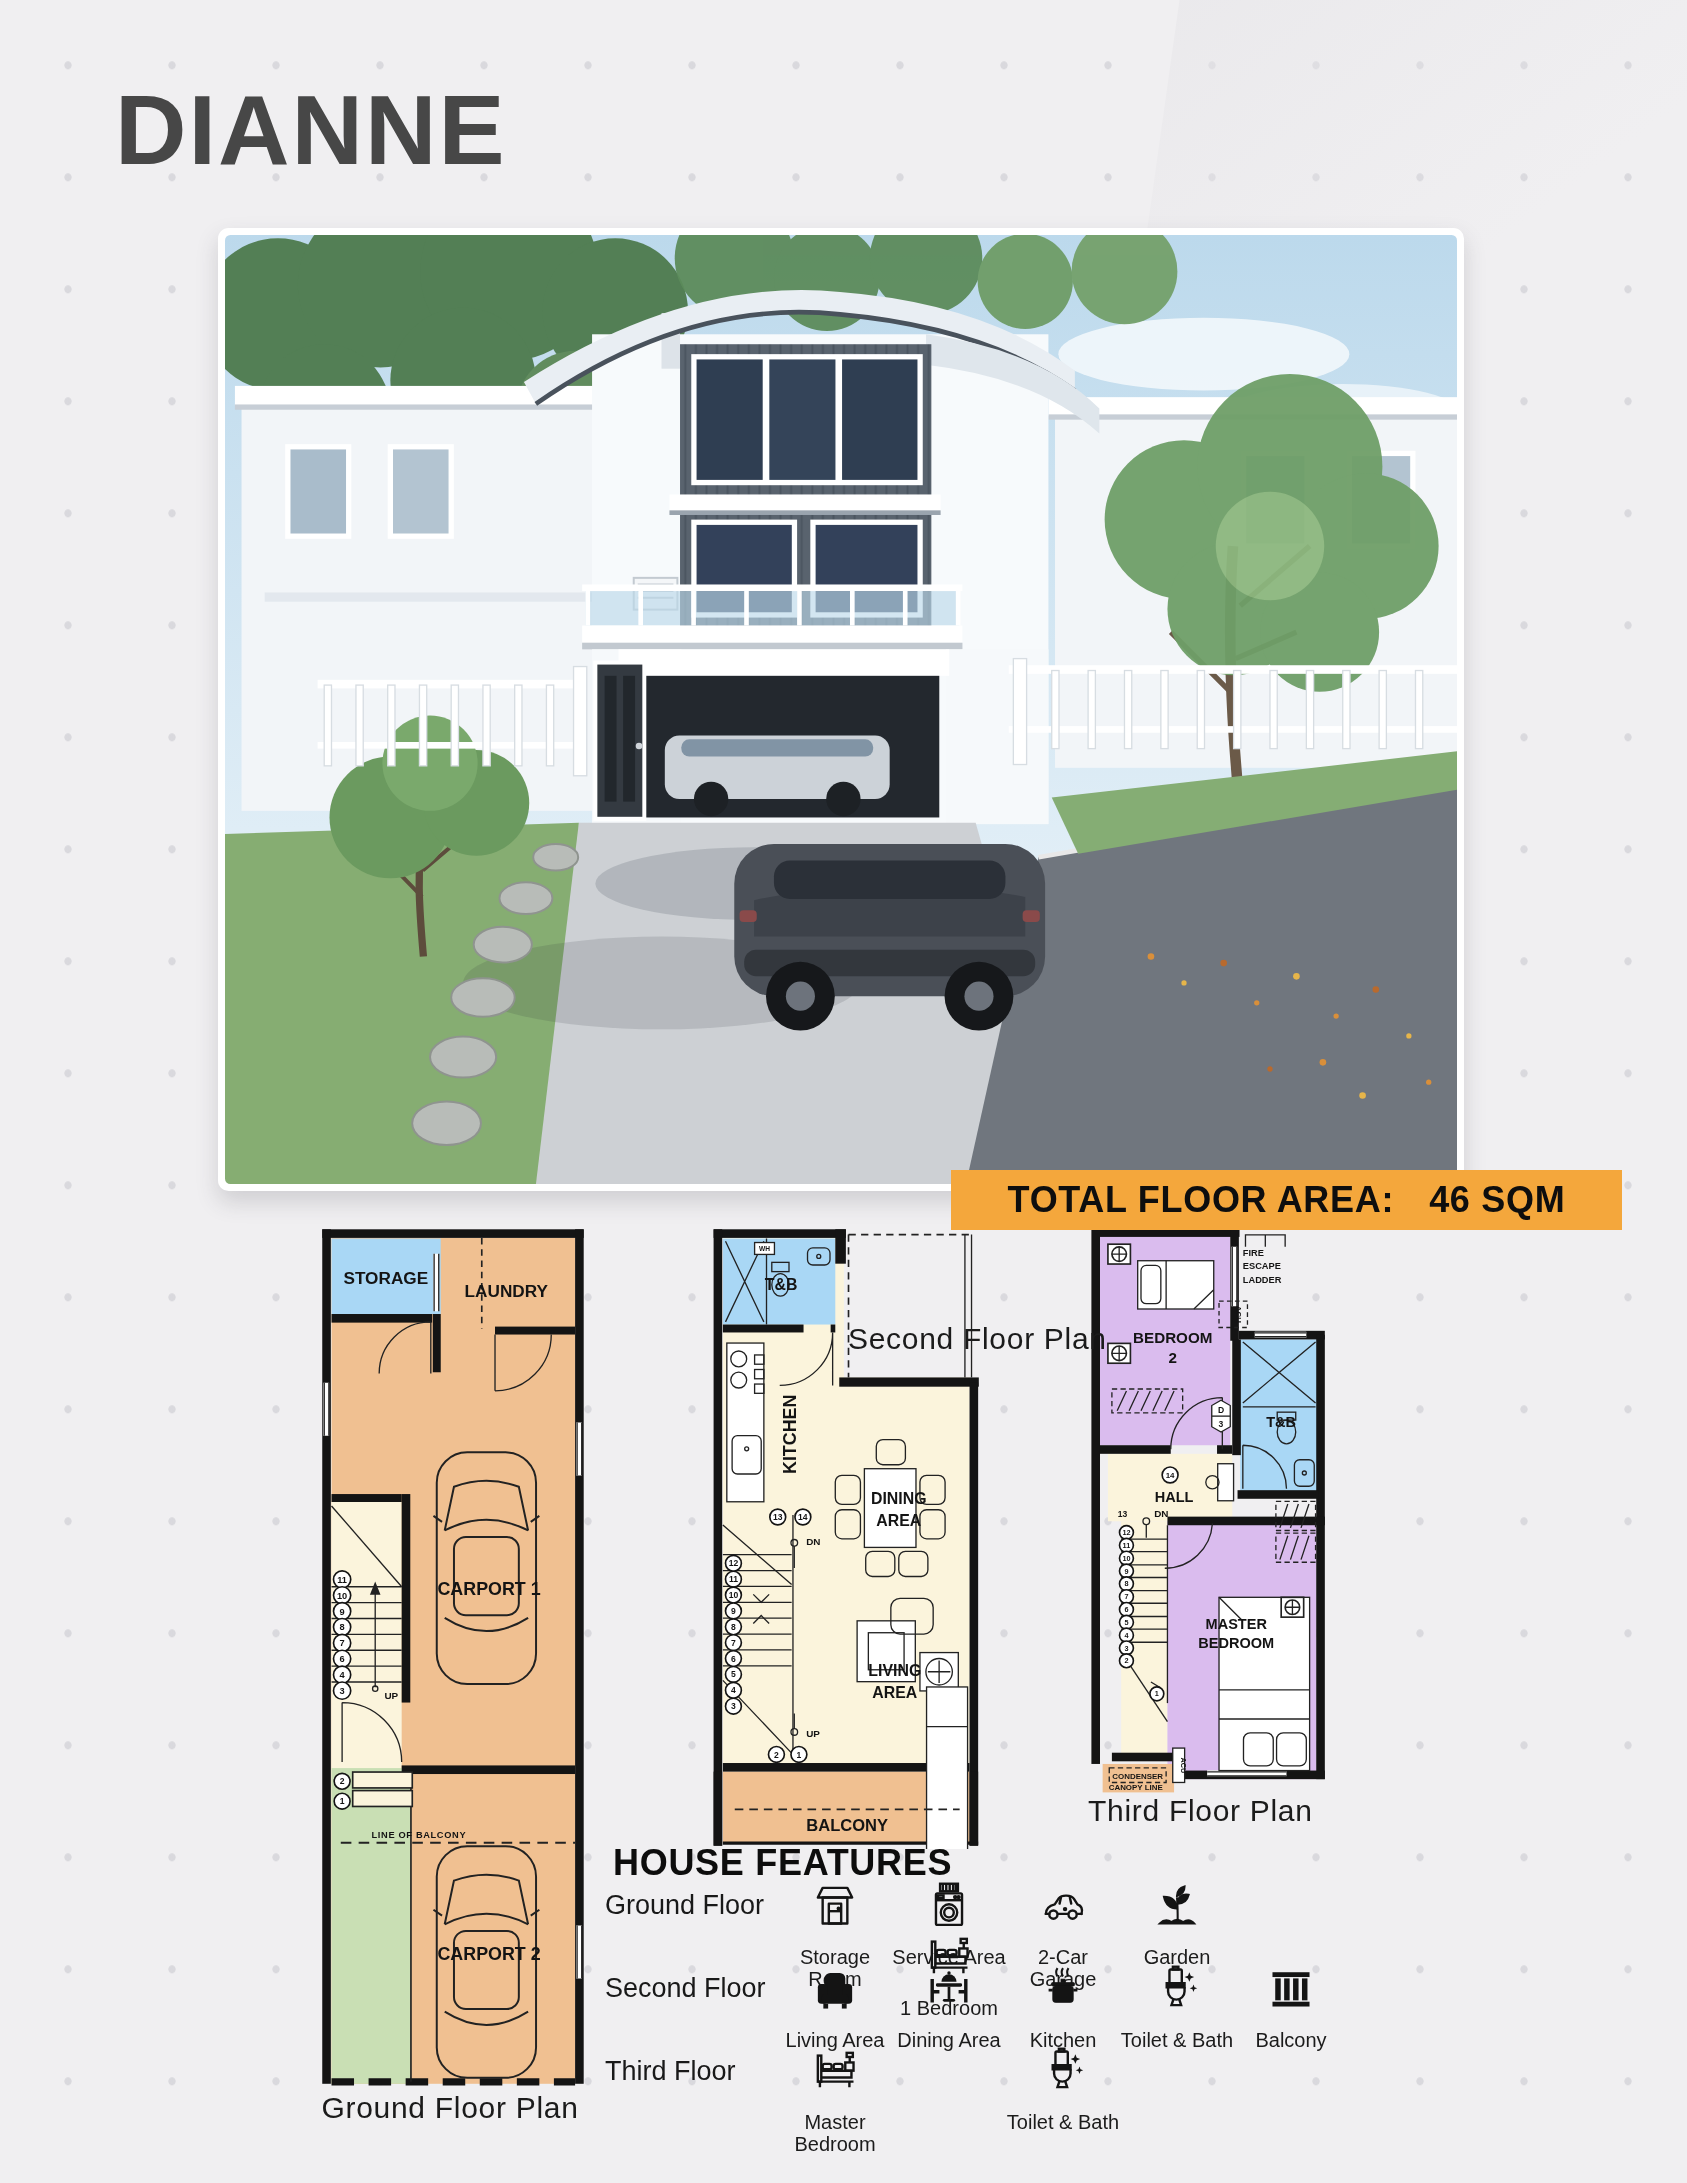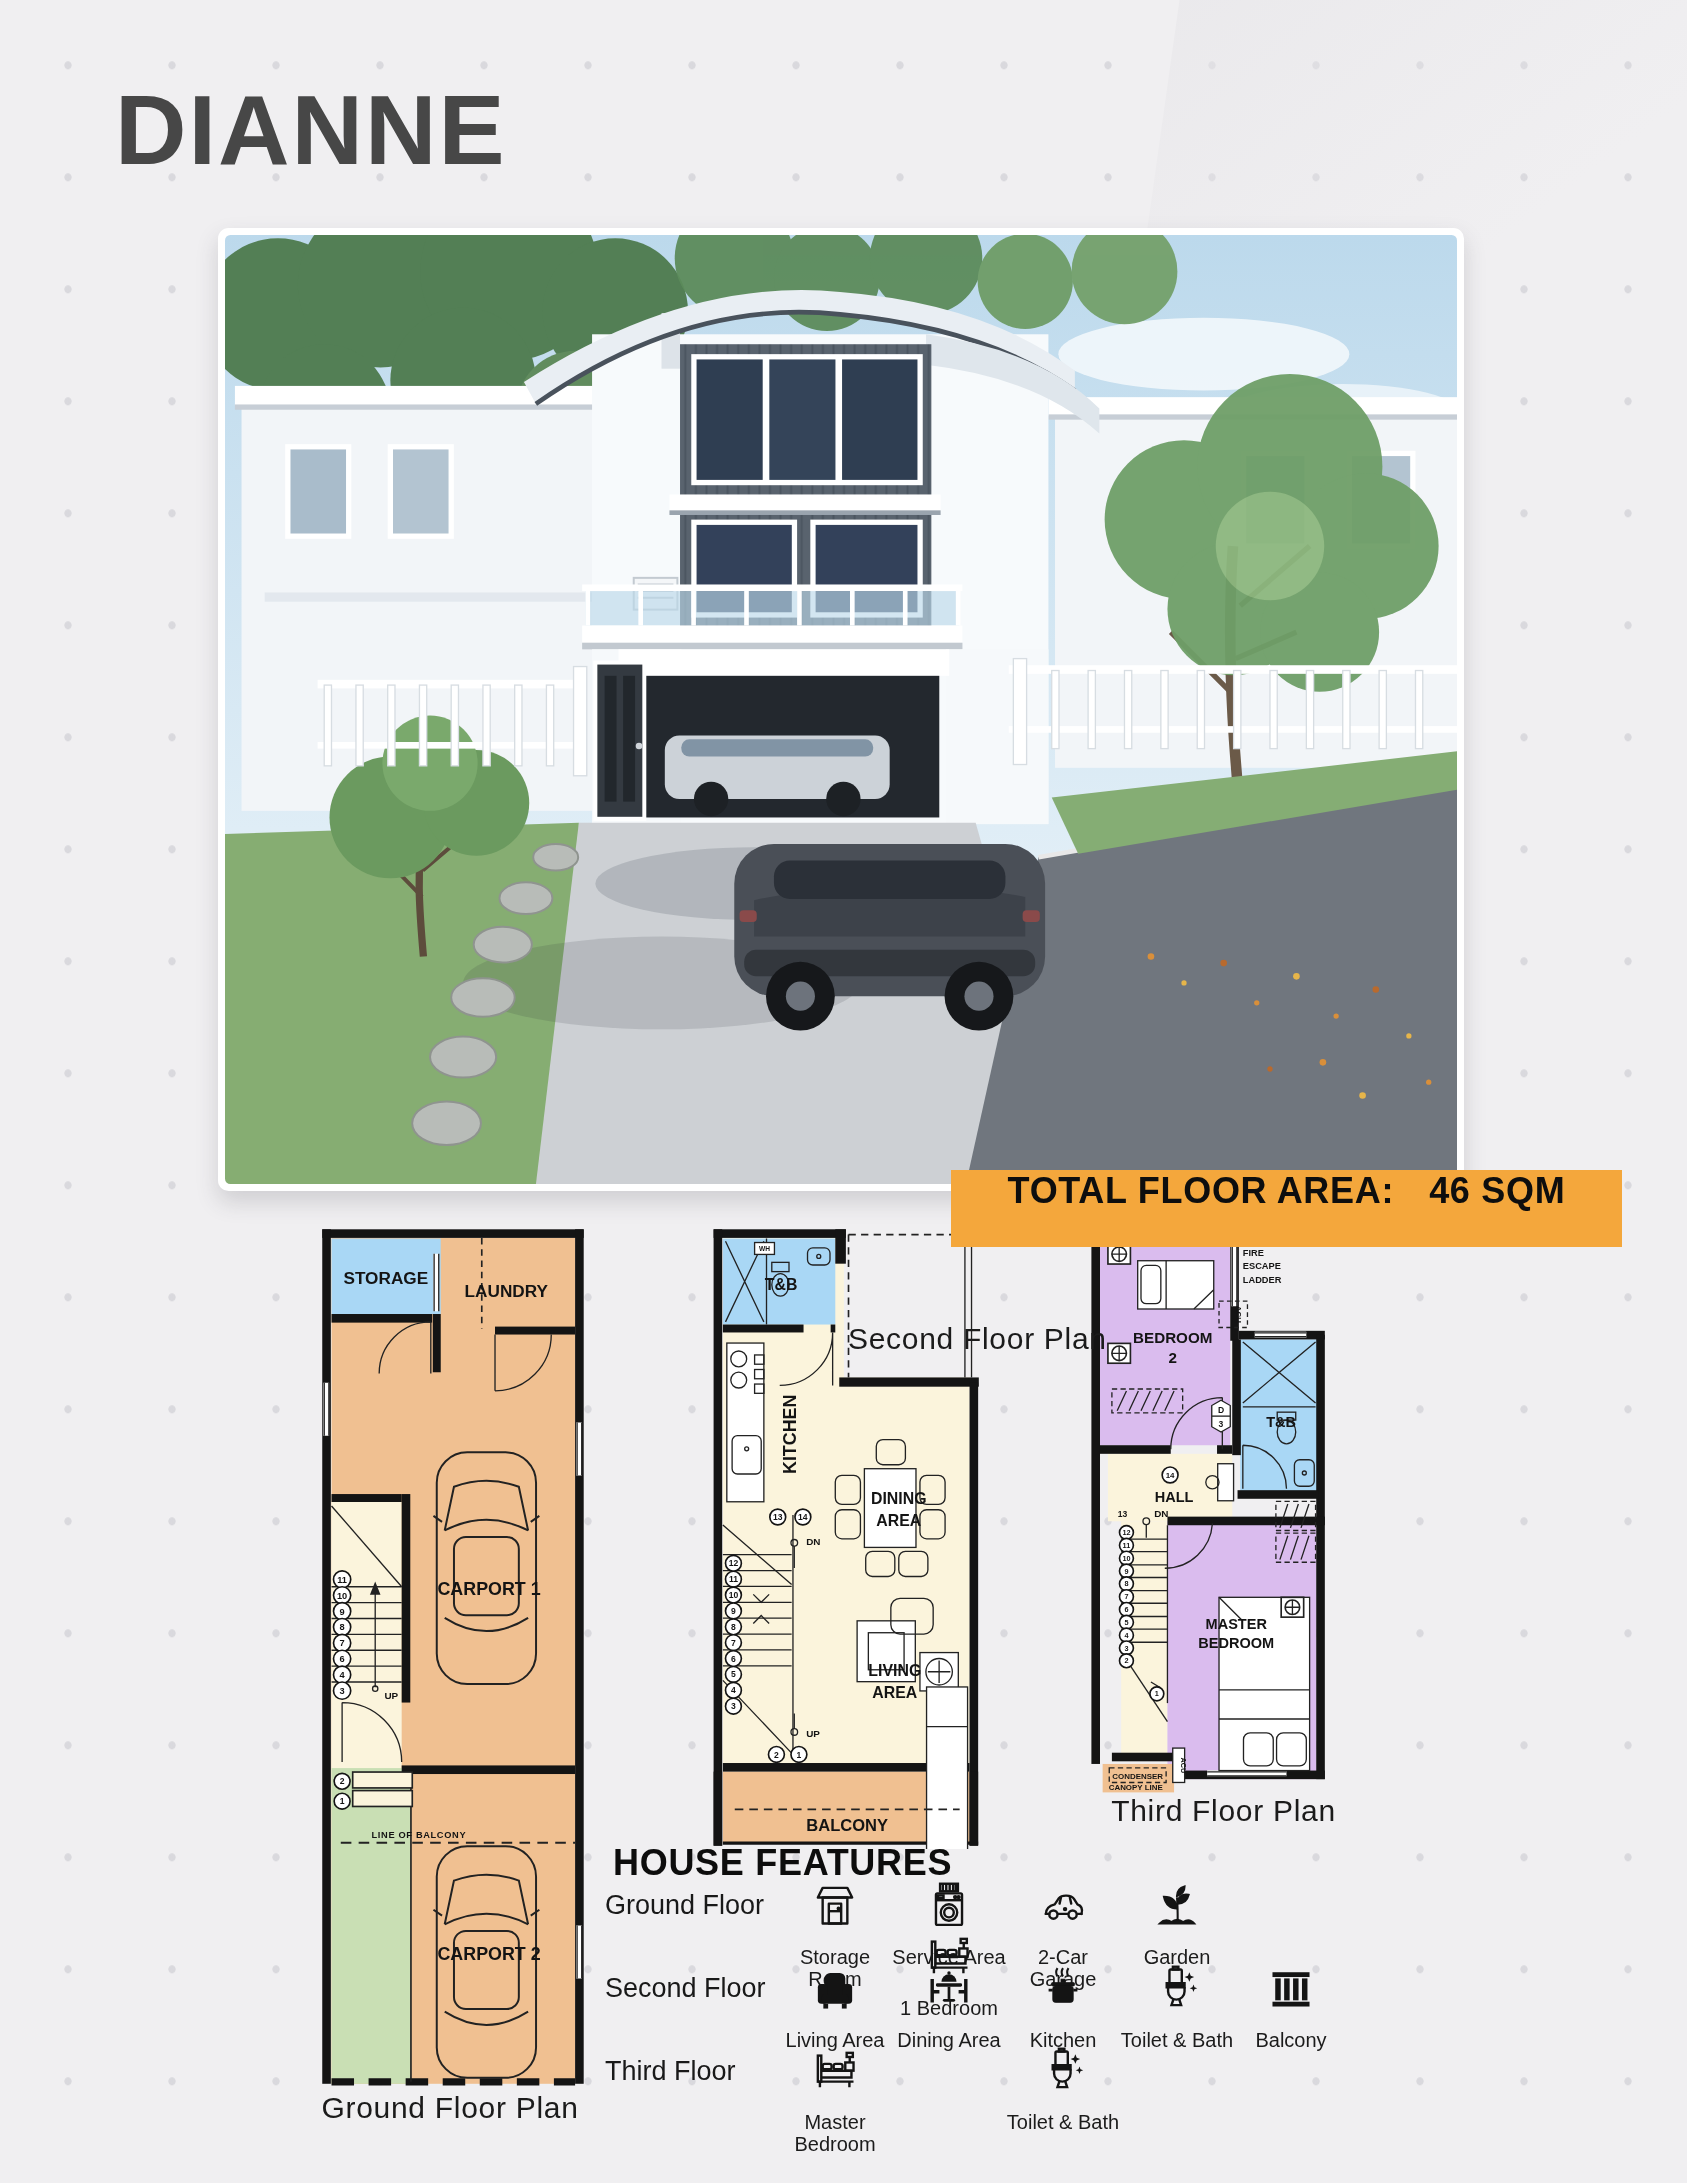--- a/index.html
+++ b/index.html
@@ -8,31 +8,31 @@
     background-color:#F0EFF1;
     background-image:radial-gradient(rgba(150,150,162,.25) 3.3px,transparent 4px);
     background-size:104px 112px;background-position:16px 9.3px;}
   .deco-band{position:absolute;right:-212px;top:-278px;width:728px;height:728px;
     background:linear-gradient(135deg,#e7e6e9 0%,rgba(240,239,241,0) 60%);transform:rotate(8deg);}
   .title{position:absolute;left:103px;top:64px;margin:12px;font-size:99px;line-height:1.1;
     font-weight:700;color:#474747;letter-spacing:2px}
   .photo{position:absolute;left:218px;top:228px;width:1246px;height:963px;background:#fff;
     border-radius:10.6px;box-shadow:0 10.6px 22.5px rgba(60,60,72,.18);padding:6.6px;box-sizing:border-box}
   .photo svg{display:block;width:100%;height:100%;border-radius:5.3px}
-  .banner{position:absolute;left:951px;top:1170px;width:671px;height:77px;background:#F4A73C;
-    display:flex;align-items:flex-start;justify-content:center;gap:35px;z-index:6}
+  .banner{position:absolute;left:951px;top:1170px;width:671px;height:60px;background:#F4A73C;
+    display:flex;align-items:center;justify-content:center;gap:35px;z-index:6}
   .banner span{font-size:36px;font-weight:800;color:#0e0e0e;letter-spacing:0.7px;white-space:nowrap}
   .plan{position:absolute}
   #plan-ground{left:301px;top:1224px}
   #plan-second{left:695px;top:1224px}
   #plan-third{left:1088px;top:1227px}
   .plan-caption{position:absolute;font-size:30px;color:#1b1b1b;font-weight:500;letter-spacing:0.7px;white-space:nowrap}
   #cap-ground{left:301px;top:2091px;width:298px;text-align:center}
   #cap-second{left:848px;top:1322px}
-  #cap-third{left:1088px;top:1794px;width:271px;text-align:center}
+  #cap-third{left:1088px;top:1794px;width:271px;}
   .features-heading{position:absolute;left:605px;top:1834px;margin:8px;font-size:36px;font-weight:800;
     color:#0d0d0d;letter-spacing:0.7px}
   .feat-floor-label{position:absolute;left:605px;font-size:27px;font-weight:500;color:#191919;white-space:nowrap}
   .feat-item{position:absolute;width:116px;text-align:center}
   .feat-item .ico{display:inline-block;width:48px;height:48px}
   .feat-item .cap{font-size:20px;color:#1b1b1b;line-height:1.1;margin-top:15px}
   
   .lbl{font-family:"Liberation Sans",sans-serif;font-weight:bold;fill:#141414}
   .thin{stroke:#222;fill:none;stroke-width:2}
   .wall{fill:#141414}

